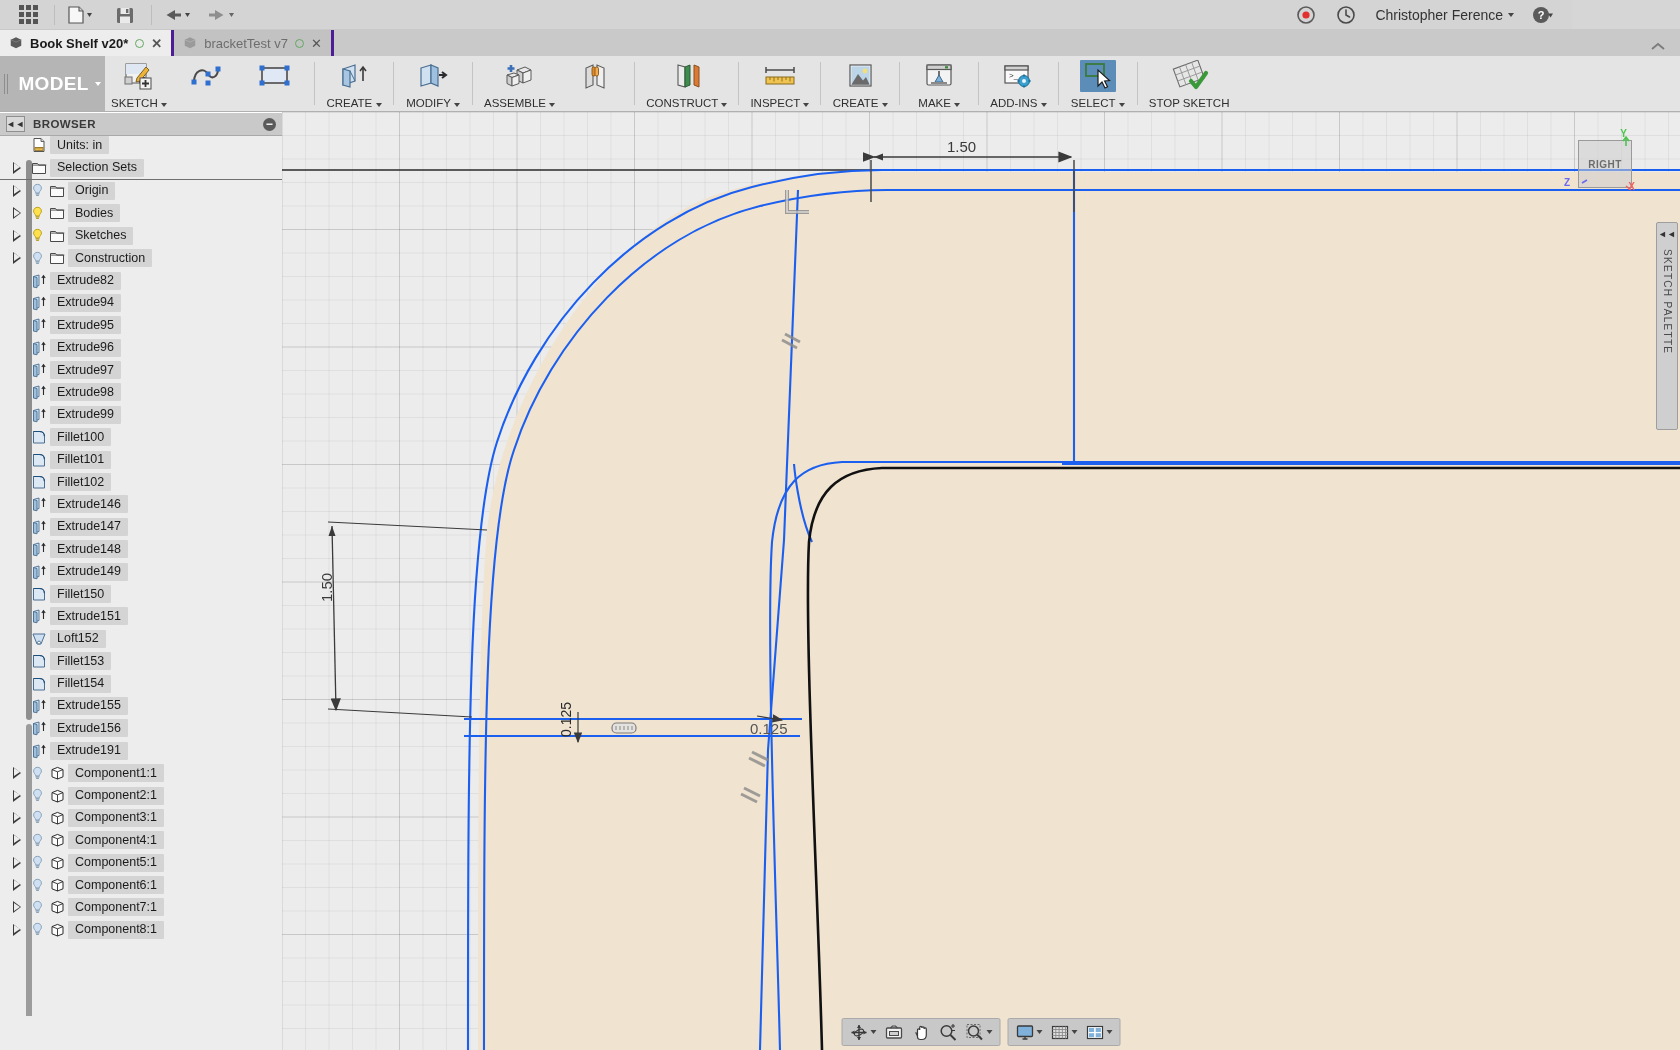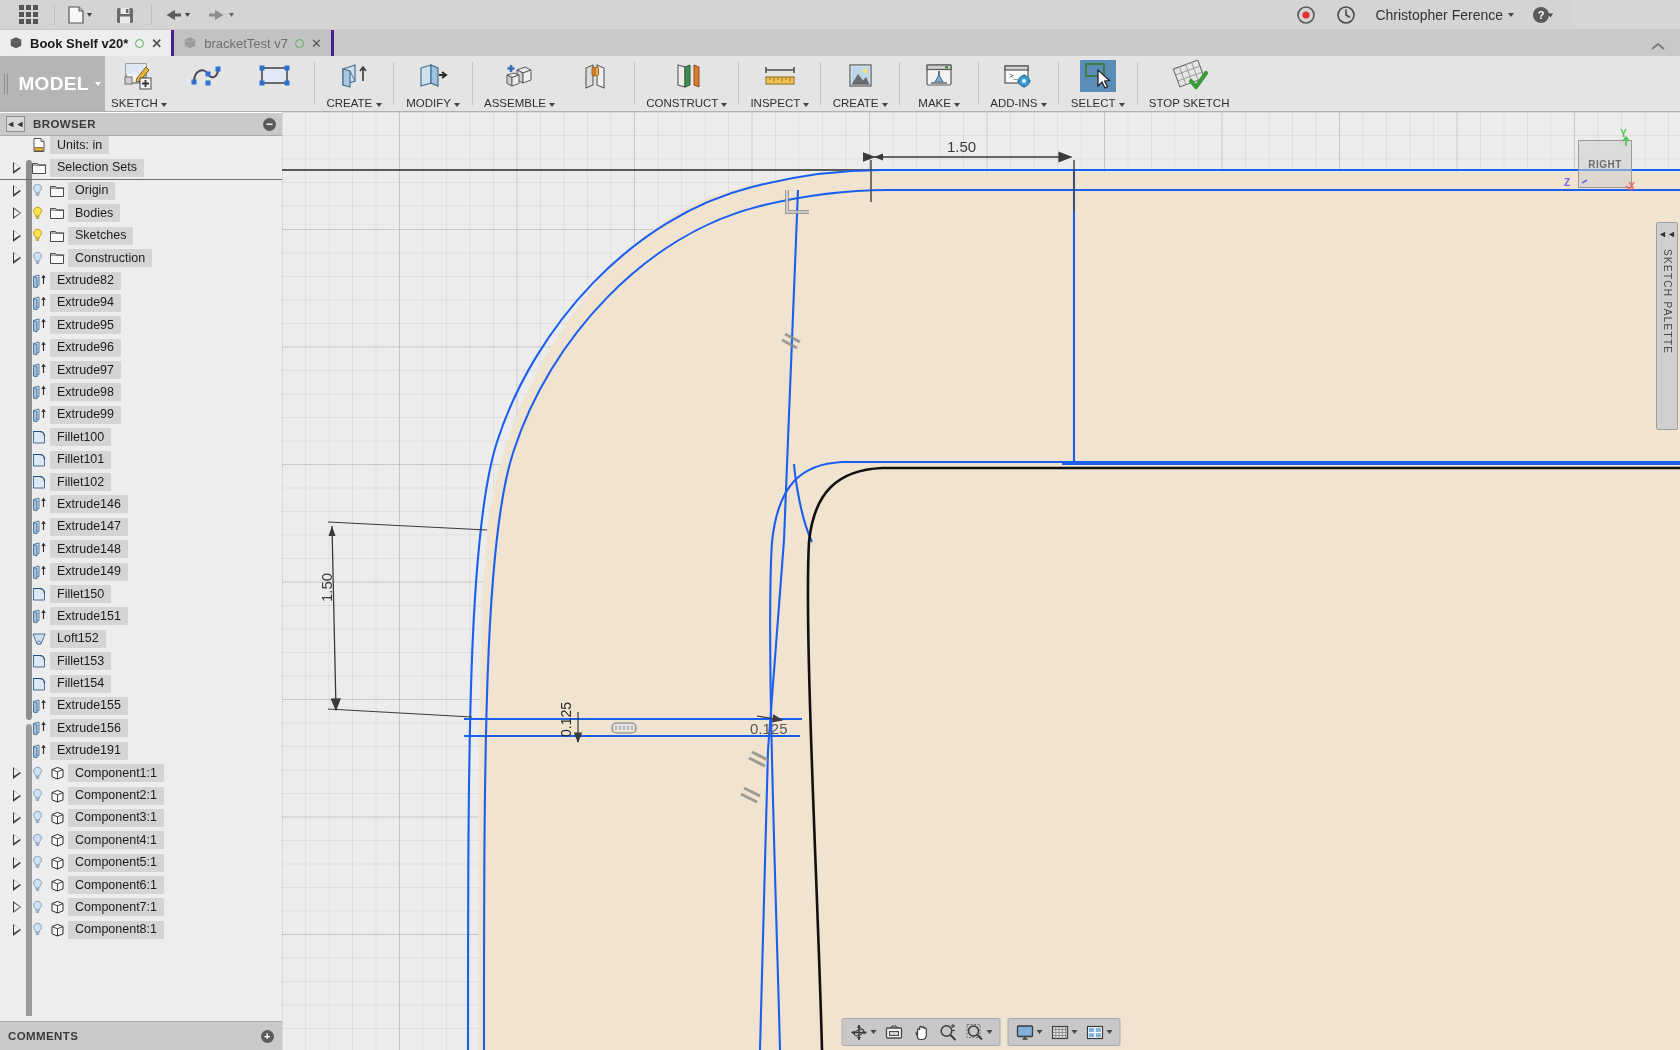--- a/index.html
+++ b/index.html
@@ -947,24 +947,20 @@
               <svg width="17" height="16" viewBox="0 0 17 16">
                 <path d="M3 4.6L8.5 2.4L14 4.6v7.2l-5.5 2.2L3 11.8z" fill="#fcfcfc" stroke="#2a2a2a" stroke-width="1"></path>
                 <path d="M3 4.6L8.5 6.8L14 4.6M8.5 6.8v7.2" fill="none" stroke="#2a2a2a" stroke-width="0.9"></path>
               </svg>
             </span>
             <span class="nlabel">Component8:1</span>
           </div>
         </div>
     </div>
 
-    <div class="comments">
-      <span>COMMENTS</span>
-      <span class="plus">+</span>
-    </div>
   </div>
 
   <div class="canvas">
     <div class="cgrid"></div>
 
     <svg class="csvg" width="1398" height="938" viewBox="0 0 1398 938">
       <defs>
         <marker id="ar" markerWidth="10" markerHeight="8" refX="9" refY="4" orient="auto">
           <path d="M0,0 L10,4 L0,8 z" fill="#3a3a3a"></path>
         </marker>

